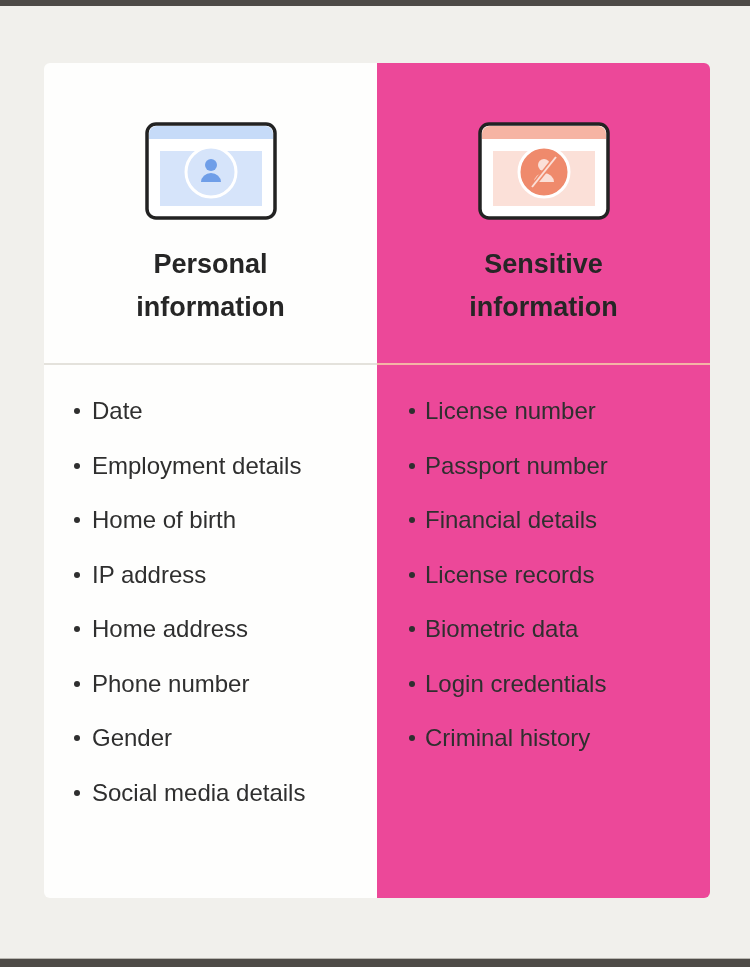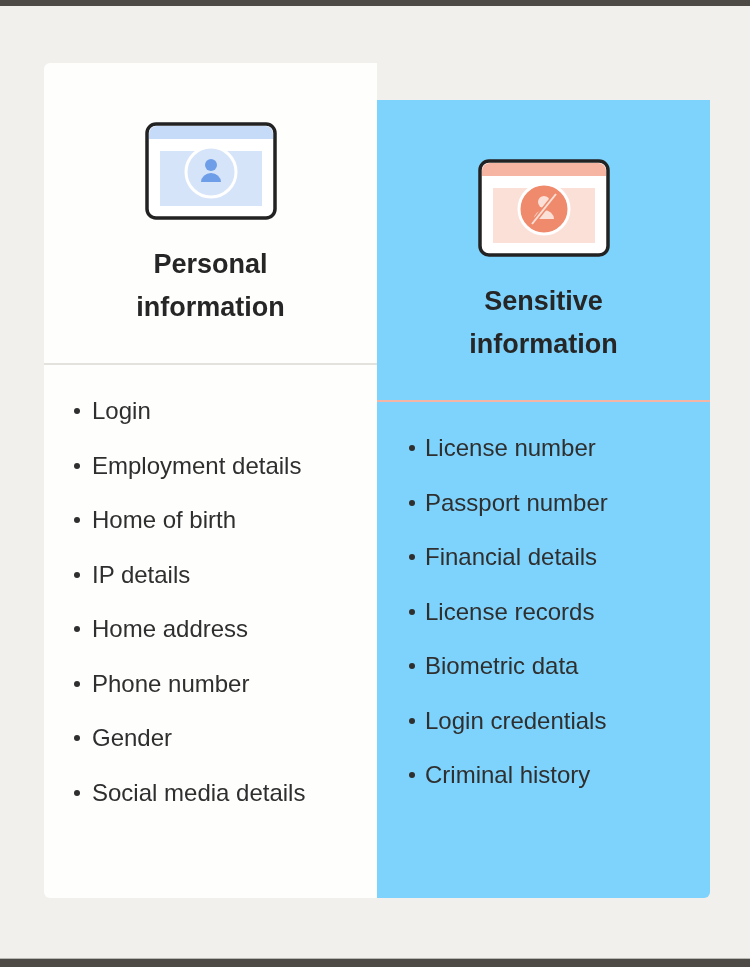--- a/index.html
+++ b/index.html
@@ -3,21 +3,21 @@
 <meta charset="utf-8">
 <style>
   html, body { margin:0; padding:0; }
   body { width:750px; height:967px; background:#f1f0ec; position:relative; overflow:hidden;
          font-family:"Liberation Sans", sans-serif; color:#2b2b2b; }
   .topbar { position:absolute; left:0; top:0; width:750px; height:6px; background:#4e4b47; }
   .botbar { position:absolute; left:0; bottom:0; width:750px; height:8px; background:#4e4b47; border-top:1px solid #b9b7b1; }
   .card { position:absolute; left:44px; top:63px; width:666px; height:835px; border-radius:6px; overflow:hidden; display:flex; }
   .col { position:relative; width:333px; height:100%; }
   .col.left { background:#fefefd; }
-  .col.right { background:#7dd3fc;margin-top:37px; }
+  .col.right { background:#ec4899; }
   .col-head { height:300px; position:relative; }
   .divider { position:absolute; left:0; right:0; top:300px; height:2px; }
   .left .divider { background:#e4e2dc; }
   .right .divider { background:#f4b4a6; }
   .icon-wrap { position:absolute; top:59px; left:50%; transform:translateX(-50%); width:132px; height:98px; }
   .title { position:absolute; top:180px; left:0; right:0; text-align:center; font-weight:bold; font-size:27px; line-height:43px; color:#262626; }
   .list { position:absolute; top:330px; left:28px; right:10px; list-style:none; margin:0; padding:0; }
   .list li { font-size:24px; line-height:36px; margin-bottom:18.5px; position:relative; padding-left:20px; color:#2f2f2f; }
   .list li::before { content:""; position:absolute; left:2px; top:15px; width:6px; height:6px; border-radius:50%; background:#2f2f2f; }
   .right .list { left:30px; }
@@ -41,24 +41,24 @@
           <path d="M56 60 a10 9 0 0 1 20 0 z" fill="#6f9ee8"></path>
         </svg>
       </div>
       <div class="title">
         <div>Personal</div>
         <div>information</div>
       </div>
     </div>
     <div class="divider"></div>
     <ul class="list">
-      <li>Login</li>
+      <li>Date</li>
       <li>Employment details</li>
       <li>Home of birth</li>
-      <li>IP details</li>
+      <li>IP address</li>
       <li>Home address</li>
       <li>Phone number</li>
       <li>Gender</li>
       <li>Social media details</li>
     </ul>
   </div>
 
   <div class="col right">
     <div class="col-head">
       <div class="icon-wrap">

